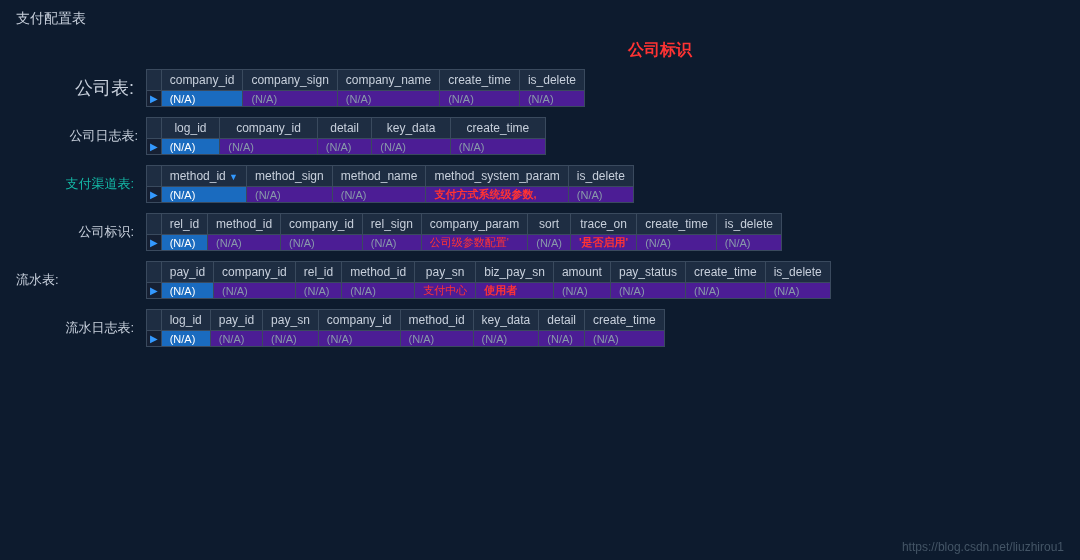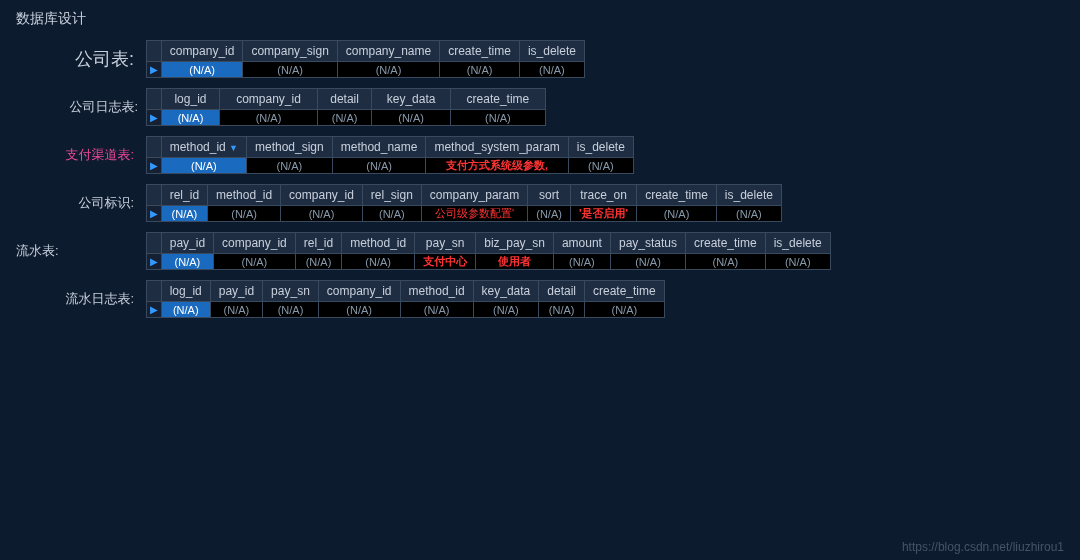--- a/index.html
+++ b/index.html
@@ -22,24 +22,23 @@
       text-align: center;
       color: #ff3333;
       font-size: 16px;
       font-weight: bold;
       margin-bottom: 8px;
       margin-left: 240px;
     }
     .db-table {
       border-collapse: collapse;
       border: 1px solid #3a4a5e;
-      background: #000000;
+      background: #4c1d95;
       font-size: 12px;
       min-width: 400px;
-      text-align: center;
     }
     .db-table th {
       background: #1e2d42;
       color: #c8d0dc;
       border: 1px solid #3a4a5e;
       padding: 3px 8px;
       font-weight: normal;
       white-space: nowrap;
     }
     .db-table td {
@@ -60,24 +59,25 @@
       position: absolute;
       bottom: 6px;
       right: 16px;
       color: #445566;
       font-size: 12px;
     }
   </style>
 </head>
 <body>
 
-<div class="page-title">数据库设计</div>
+<div class="page-title">支付配置表</div>
 
 <div class="page-main">
 
+  <div class="center-label">公司标识</div>
 
   <div id="tables-area">
       <div style="display: flex; align-items: center; margin-bottom: 10px; position: relative;">
         <div style="width: 130px; min-width: 130px; color: rgb(200, 208, 220); font-size: 18px; text-align: right; padding-right: 12px;">公司表:</div>
         <div>
           <table class="db-table">
             <thead>
               <tr>
                 <th style="width: 14px; padding: 2px 3px;"></th>
                 <th>company_id</th>
@@ -121,21 +121,21 @@
                 <td>(N/A)</td>
                 <td>(N/A)</td>
                 <td>(N/A)</td>
                 <td>(N/A)</td>
               </tr>
             </tbody>
           </table>
         </div>
       </div>
       <div style="display: flex; align-items: center; margin-bottom: 10px; position: relative;">
-        <div style="width: 130px; min-width: 130px; color: #ec4899; font-size: 13px; text-align: right; padding-right: 12px;">支付渠道表:</div>
+        <div style="width: 130px; min-width: 130px; color: #14b8a6; font-size: 13px; text-align: right; padding-right: 12px;">支付渠道表:</div>
         <div>
           <table class="db-table">
             <thead>
               <tr>
                 <th style="width: 14px; padding: 2px 3px;"></th>
                 <th>method_id <span style="color:#3399ff;font-size:9px;">▼</span></th>
                 <th>method_sign</th>
                 <th>method_name</th>
                 <th>method_system_param</th>
                 <th>is_delete</th>
@@ -208,21 +208,21 @@
                 <th>is_delete</th>
               </tr>
             </thead>
             <tbody>
               <tr>
                 <td style="color: rgb(51, 153, 255); font-size: 10px; padding: 2px 3px; background: rgb(22, 32, 51);">▶</td>
                 <td class="blue-cell">(N/A)</td>
                 <td>(N/A)</td>
                 <td>(N/A)</td>
                 <td>(N/A)</td>
-                <td style="color: rgb(255, 51, 51); font-weight: bold;">支付中心</td>
+                <td style="color: rgb(255, 51, 51); font-weight: normal;">支付中心</td>
                 <td style="color: rgb(255, 51, 51); font-weight: bold;">使用者</td>
                 <td>(N/A)</td>
                 <td>(N/A)</td>
                 <td>(N/A)</td>
                 <td>(N/A)</td>
               </tr>
             </tbody>
           </table>
         </div>
       </div>

